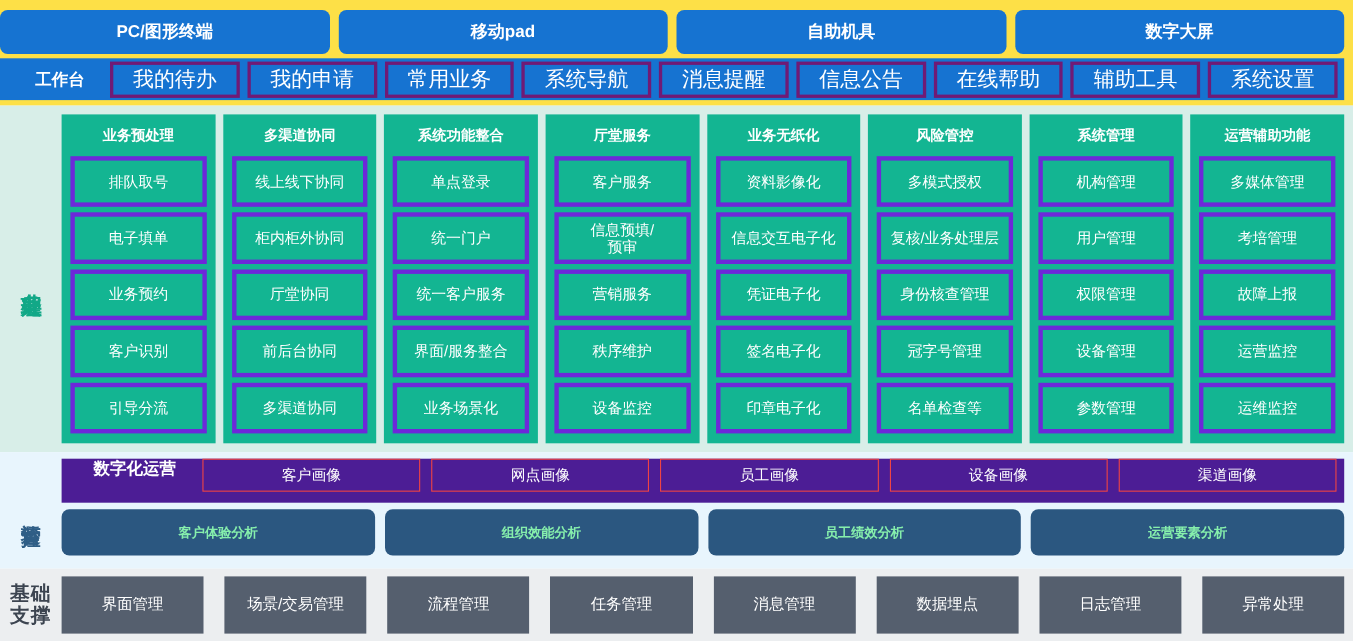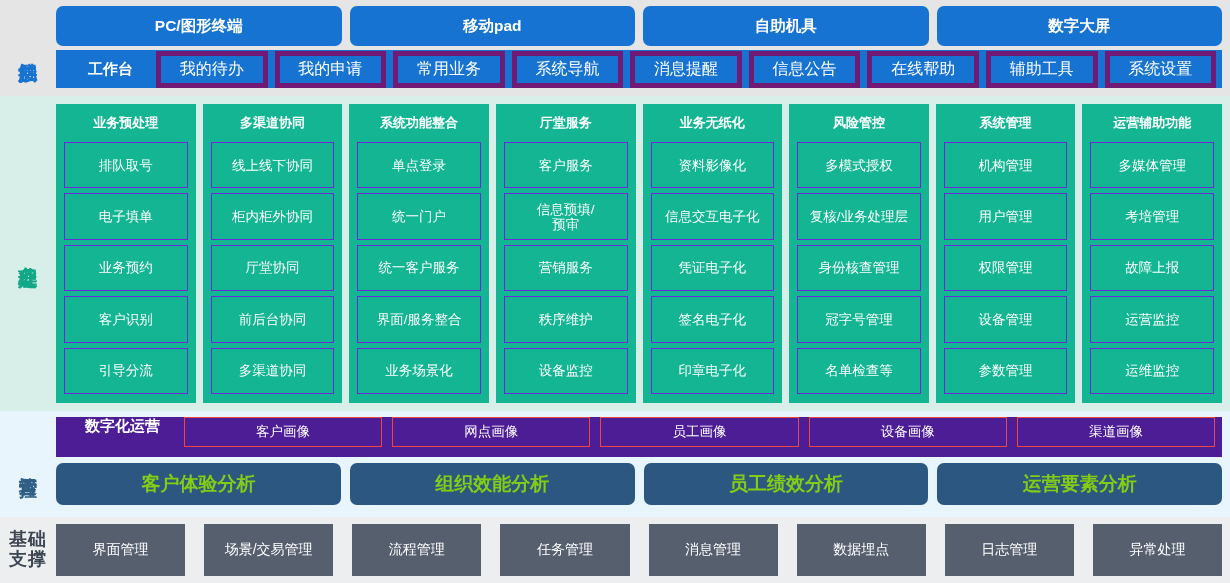--- a/index.html
+++ b/index.html
@@ -48,23 +48,24 @@
   }
   .band-body {
     flex: 1;
     box-sizing: border-box;
     display: flex;
     flex-direction: column;
   }
 
   
   .layer-contact {
-    background: #e5e5e5;
+    background: #fde047;
     height: 96px;
     padding: 6px 8px 6px 0;
+    flex-direction: column;
   }
   .layer-contact .band-label {
     color: #1673d1;
     font-size: 19px;
   }
   .contact-body { gap: 4px; }
   .channel-row {
     display: flex;
     gap: 8px;
     height: 40px;
@@ -92,23 +93,23 @@
   .workbench-title {
     color: #ffffff;
     font-size: 15px;
     font-weight: bold;
     padding: 0 16px 0 26px;
     white-space: nowrap;
   }
   .wb-chip {
     flex: 1;
     height: 27px;
-    border: 5px solid #701a75;
-    color: #ffffff;
-    font-size: 16px;
+    border: 3px solid #701a75;
+    color: #ffffff;
+    font-size: 19px;
     display: flex;
     align-items: center;
     justify-content: center;
     white-space: nowrap;
   }
 
   
   .layer-business {
     background: #d8eee8;
     flex: 1;
@@ -135,21 +136,21 @@
   .biz-col-title {
     color: #ffffff;
     font-size: 13px;
     font-weight: bold;
     text-align: center;
     padding: 3px 0 5px 0;
     white-space: nowrap;
   }
   .biz-item {
     flex: 1;
-    border: 1px solid #6d28d9;
+    border: 4px solid #6d28d9;
     color: #ffffff;
     font-size: 13.5px;
     display: flex;
     align-items: center;
     justify-content: center;
     text-align: center;
     line-height: 1.12;
     white-space: pre-line;
   }
 
@@ -192,22 +193,22 @@
   }
   .ops-row-bottom {
     height: 42px;
     display: flex;
     gap: 9px;
   }
   .ops-analysis {
     flex: 1;
     background: #2b5780;
     border-radius: 7px;
-    color: #84cc16;
-    font-size: 19px;
+    color: #86efac;
+    font-size: 12px;
     font-weight: bold;
     display: flex;
     align-items: center;
     justify-content: center;
   }
 
   
   .layer-foundation {
     background: #eceef0;
     height: 66px;

